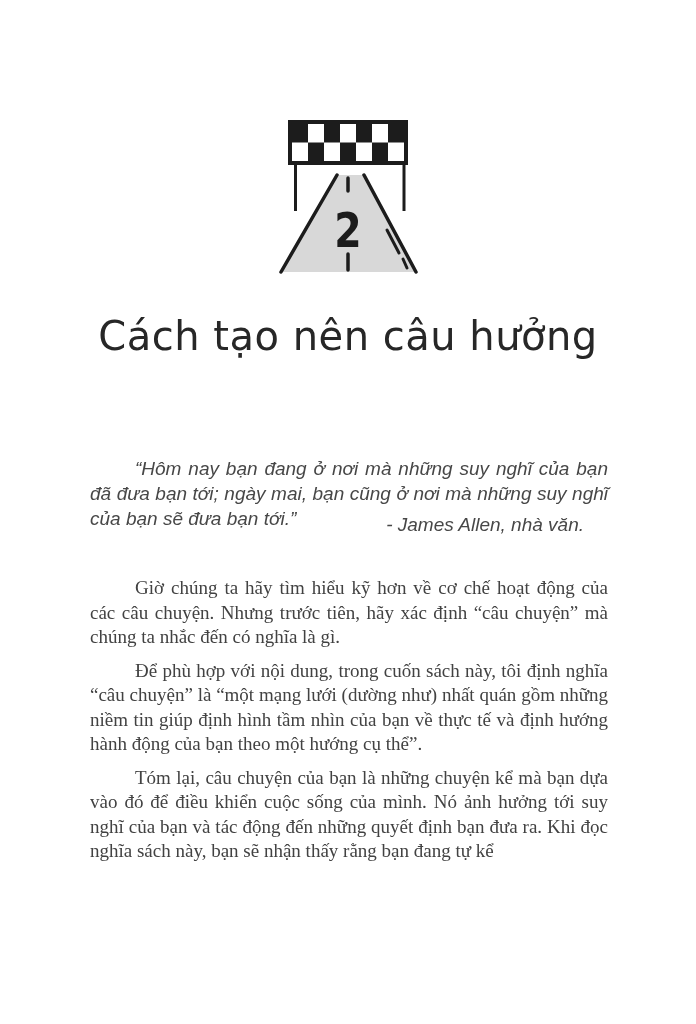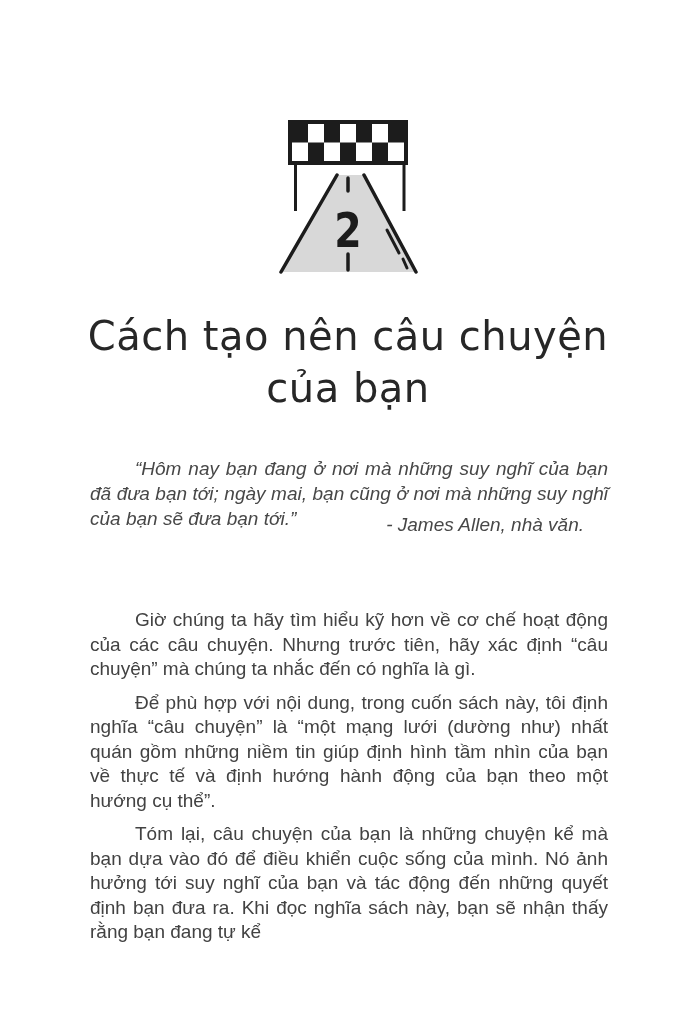--- a/index.html
+++ b/index.html
@@ -48,27 +48,28 @@
     top: 514px;
     left: 90px;
     width: 494px;
     text-align: right;
     font-style: italic;
     font-size: 19px;
     color: #474747;
   }
   .body-text {
     position: absolute;
-    top: 608px;
+    top: 576px;
     left: 90px;
     width: 518px;
     font-size: 19px;
     line-height: 24.5px;
     text-align: justify;
     color: #424242;
+    font-family: Liberation Serif, serif;
   }
   .body-text p {
     margin: 0 0 9px 0;
     text-indent: 45px;
   }
   .chapter-number-glyph {
     font-family: "DejaVu Sans", sans-serif;
     font-weight: bold;
   }
 </style>
@@ -105,22 +106,21 @@
         <rect x="78" y="6" width="16" height="18.5"></rect>
         <rect x="110" y="6" width="16" height="18.5"></rect>
         <rect x="30" y="24.5" width="16" height="18.5"></rect>
         <rect x="62" y="24.5" width="16" height="18.5"></rect>
         <rect x="94" y="24.5" width="16" height="18.5"></rect>
       </g>
     </g>
   </svg>
 
   <div class="chapter-title">
-    <div>Cách tạo nên câu chuyện</div>
-    <div>của bạn</div>
+    <div>Cách tạo nên câu hưởng</div>
   </div>
 
   <div class="epigraph">“Hôm nay bạn đang ở nơi mà những suy nghĩ của bạn đã đưa bạn tới; ngày mai, bạn cũng ở nơi mà những suy nghĩ của bạn sẽ đưa bạn tới.”</div>
 
   <div class="attribution">- James Allen, nhà văn.</div>
 
   <div class="body-text">
     <p>Giờ chúng ta hãy tìm hiểu kỹ hơn về cơ chế hoạt động của các câu chuyện. Nhưng trước tiên, hãy xác định “câu chuyện” mà chúng ta nhắc đến có nghĩa là gì.</p>
     <p>Để phù hợp với nội dung, trong cuốn sách này, tôi định nghĩa “câu chuyện” là “một mạng lưới (dường như) nhất quán gồm những niềm tin giúp định hình tầm nhìn của bạn về thực tế và định hướng hành động của bạn theo một hướng cụ thể”.</p>
     <p>Tóm lại, câu chuyện của bạn là những chuyện kể mà bạn dựa vào đó để điều khiển cuộc sống của mình. Nó ảnh hưởng tới suy nghĩ của bạn và tác động đến những quyết định bạn đưa ra. Khi đọc nghĩa sách này, bạn sẽ nhận thấy rằng bạn đang tự kể</p>

